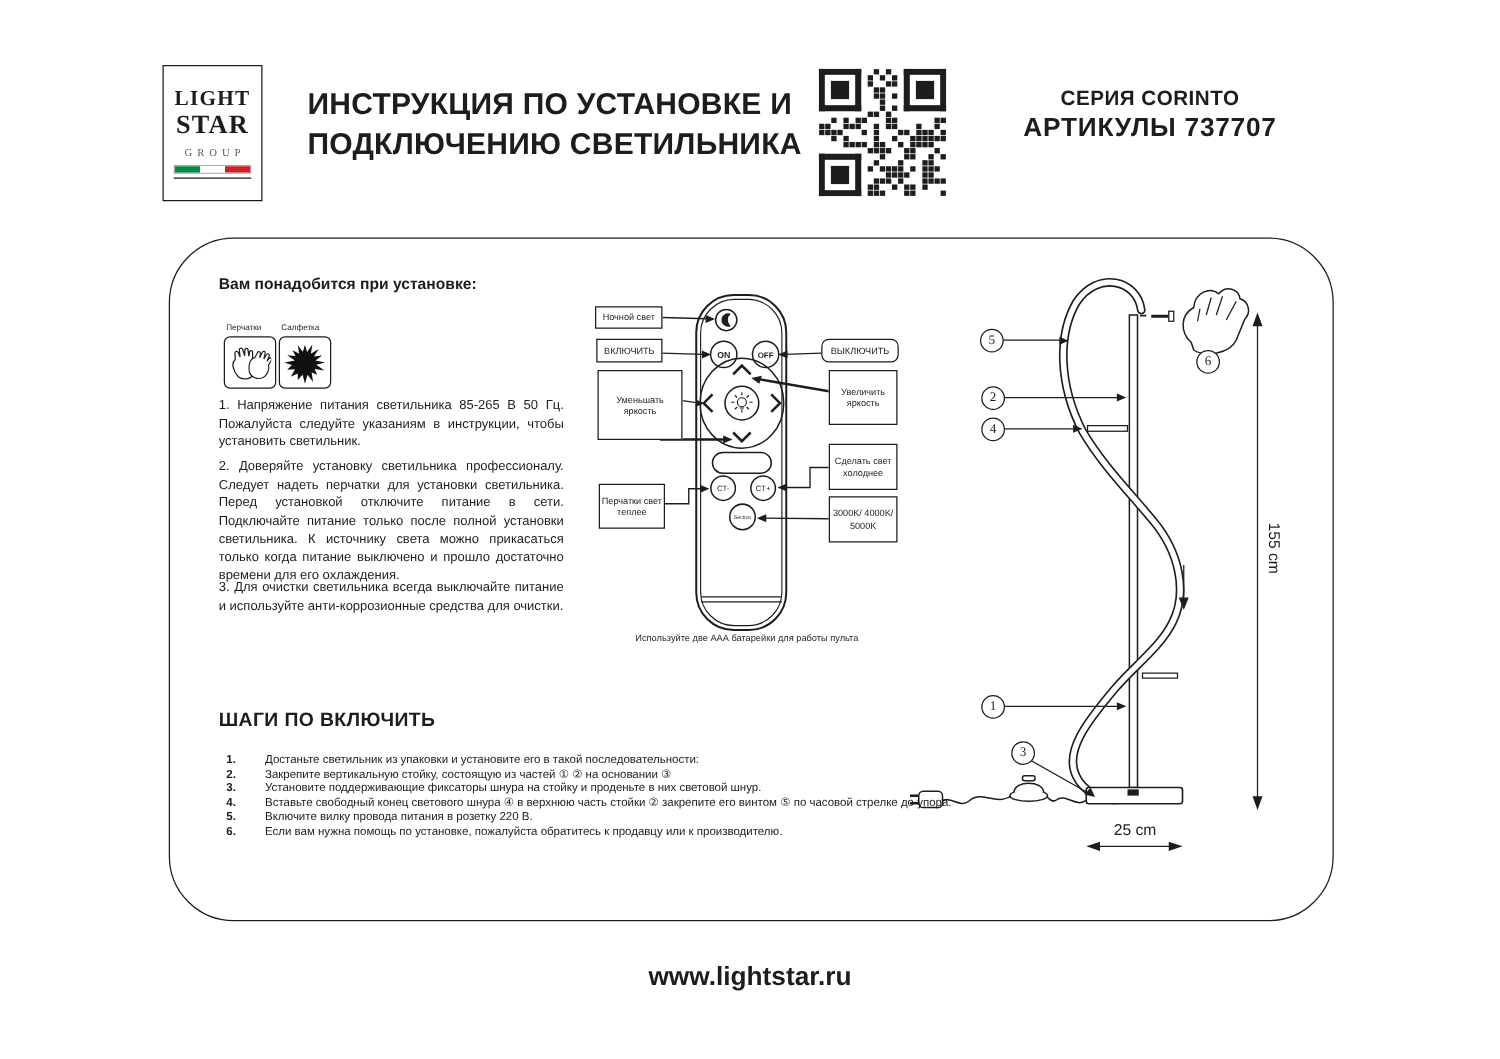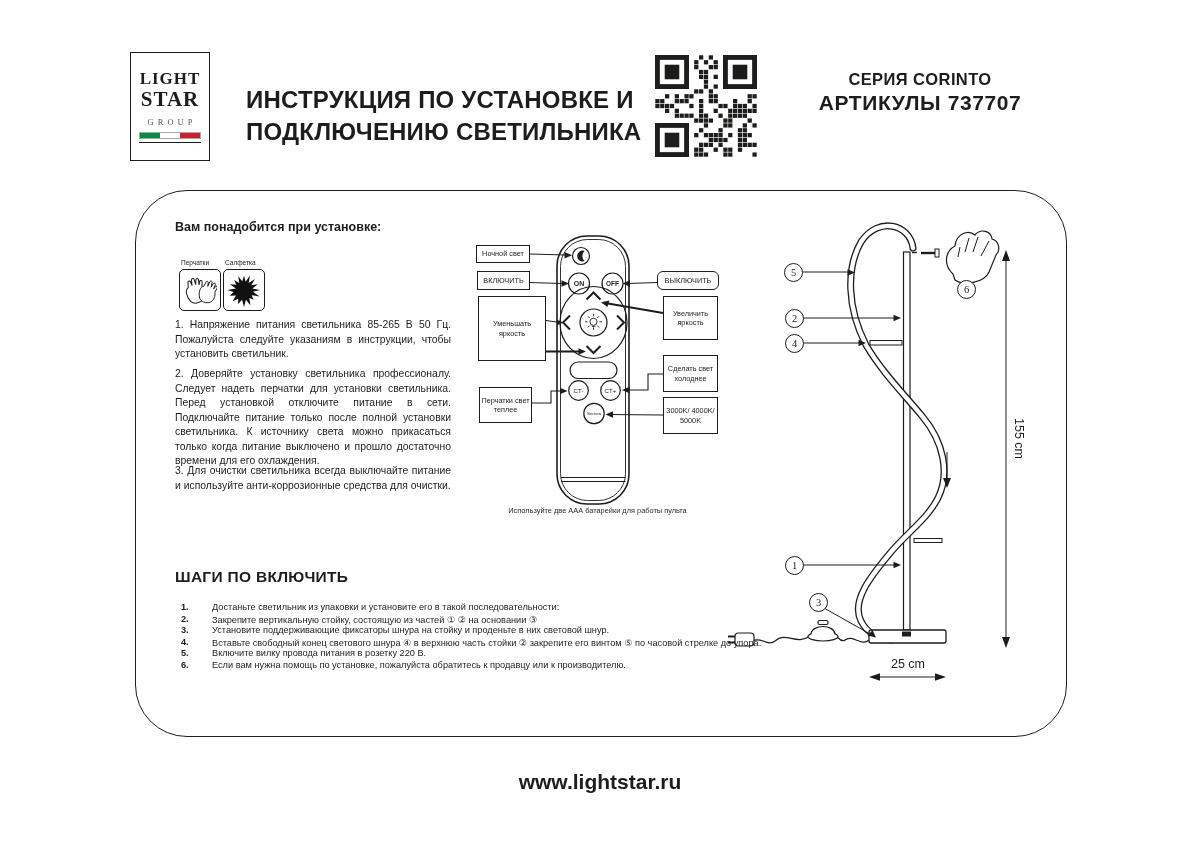--- a/index.html
+++ b/index.html
@@ -10,21 +10,21 @@
   
   #logo{left:130px;top:52px;width:78px;height:107px;border:1.3px solid #1d1d1b;
         display:flex;flex-direction:column;align-items:center;justify-content:center;
         font-family:"Liberation Serif","DejaVu Serif",serif;}
   #logo .l1{font-size:17px;font-weight:bold;letter-spacing:1px;line-height:1.05;}
   #logo .l2{font-size:21px;font-weight:bold;letter-spacing:1px;line-height:1.05;}
   #logo .l3{font-size:8.5px;letter-spacing:4px;color:#5a5a5a;margin:7px 0 5px 4px;}
   #flag{width:60px;height:5px;display:flex;border:0.5px solid #aaa;}
   #flag div{flex:1;}
   #flag-underline{width:62px;height:0;border-bottom:1.6px solid #1d1d1b;margin-top:3px;}
-  #main-title{left:246px;top:84px;width:420px;font-size:24px;font-weight:bold;
+  #main-title{left:246px;top:68px;width:420px;font-size:24px;font-weight:bold;
         line-height:1.32;letter-spacing:0.2px;}
   #qr{left:655px;top:55px;}
   #series-block{left:795px;top:70px;width:250px;text-align:center;}
   #series{font-size:16.5px;font-weight:bold;letter-spacing:0.4px;}
   #articles{font-size:21px;font-weight:bold;letter-spacing:0.6px;margin-top:2px;}
   
   #main-box{left:135px;top:190px;width:930px;height:545px;border:1.4px solid #1d1d1b;
         border-radius:52px;}
   
   #needs-title{left:175px;top:220px;font-size:12.5px;font-weight:bold;}
@@ -38,21 +38,21 @@
   .note{left:175px;width:276px;font-size:10.4px;line-height:1.4;text-align:justify;}
   #note-1{top:318px;}
   #note-2{top:367px;}
   #note-3{top:464px;}
   
   .rlabel{border:1.1px solid #1d1d1b;background:#fff;display:flex;align-items:center;
         justify-content:center;text-align:center;font-size:7.3px;line-height:1.3;
         padding:1px;box-sizing:border-box;}
   #lb-night{left:476px;top:245px;width:54px;height:18px;}
   #lb-on{left:477px;top:271px;width:53px;height:19px;}
-  #lb-dim{left:478px;top:296px;width:68px;height:65px;}
+  #lb-dim{left:478px;top:296px;width:68px;height:56px;}
   #lb-warm{left:479px;top:387px;width:53px;height:36px;}
   #lb-off{left:657px;top:271px;width:62px;height:19px;border-radius:6px;}
   #lb-up{left:663px;top:296px;width:55px;height:44px;}
   #lb-cold{left:663px;top:355px;width:55px;height:37px;}
   #lb-kelvin{left:663px;top:397px;width:55px;height:37px;}
   #battery-note{left:455px;top:506px;width:285px;text-align:center;font-size:7.4px;color:#2a2a2a;}
   
   .callout{width:17px;height:17px;border:1.1px solid #1d1d1b;border-radius:50%;
         background:#fff;display:flex;align-items:center;justify-content:center;
         font-size:10.5px;font-family:"Liberation Serif","DejaVu Serif",serif;}

